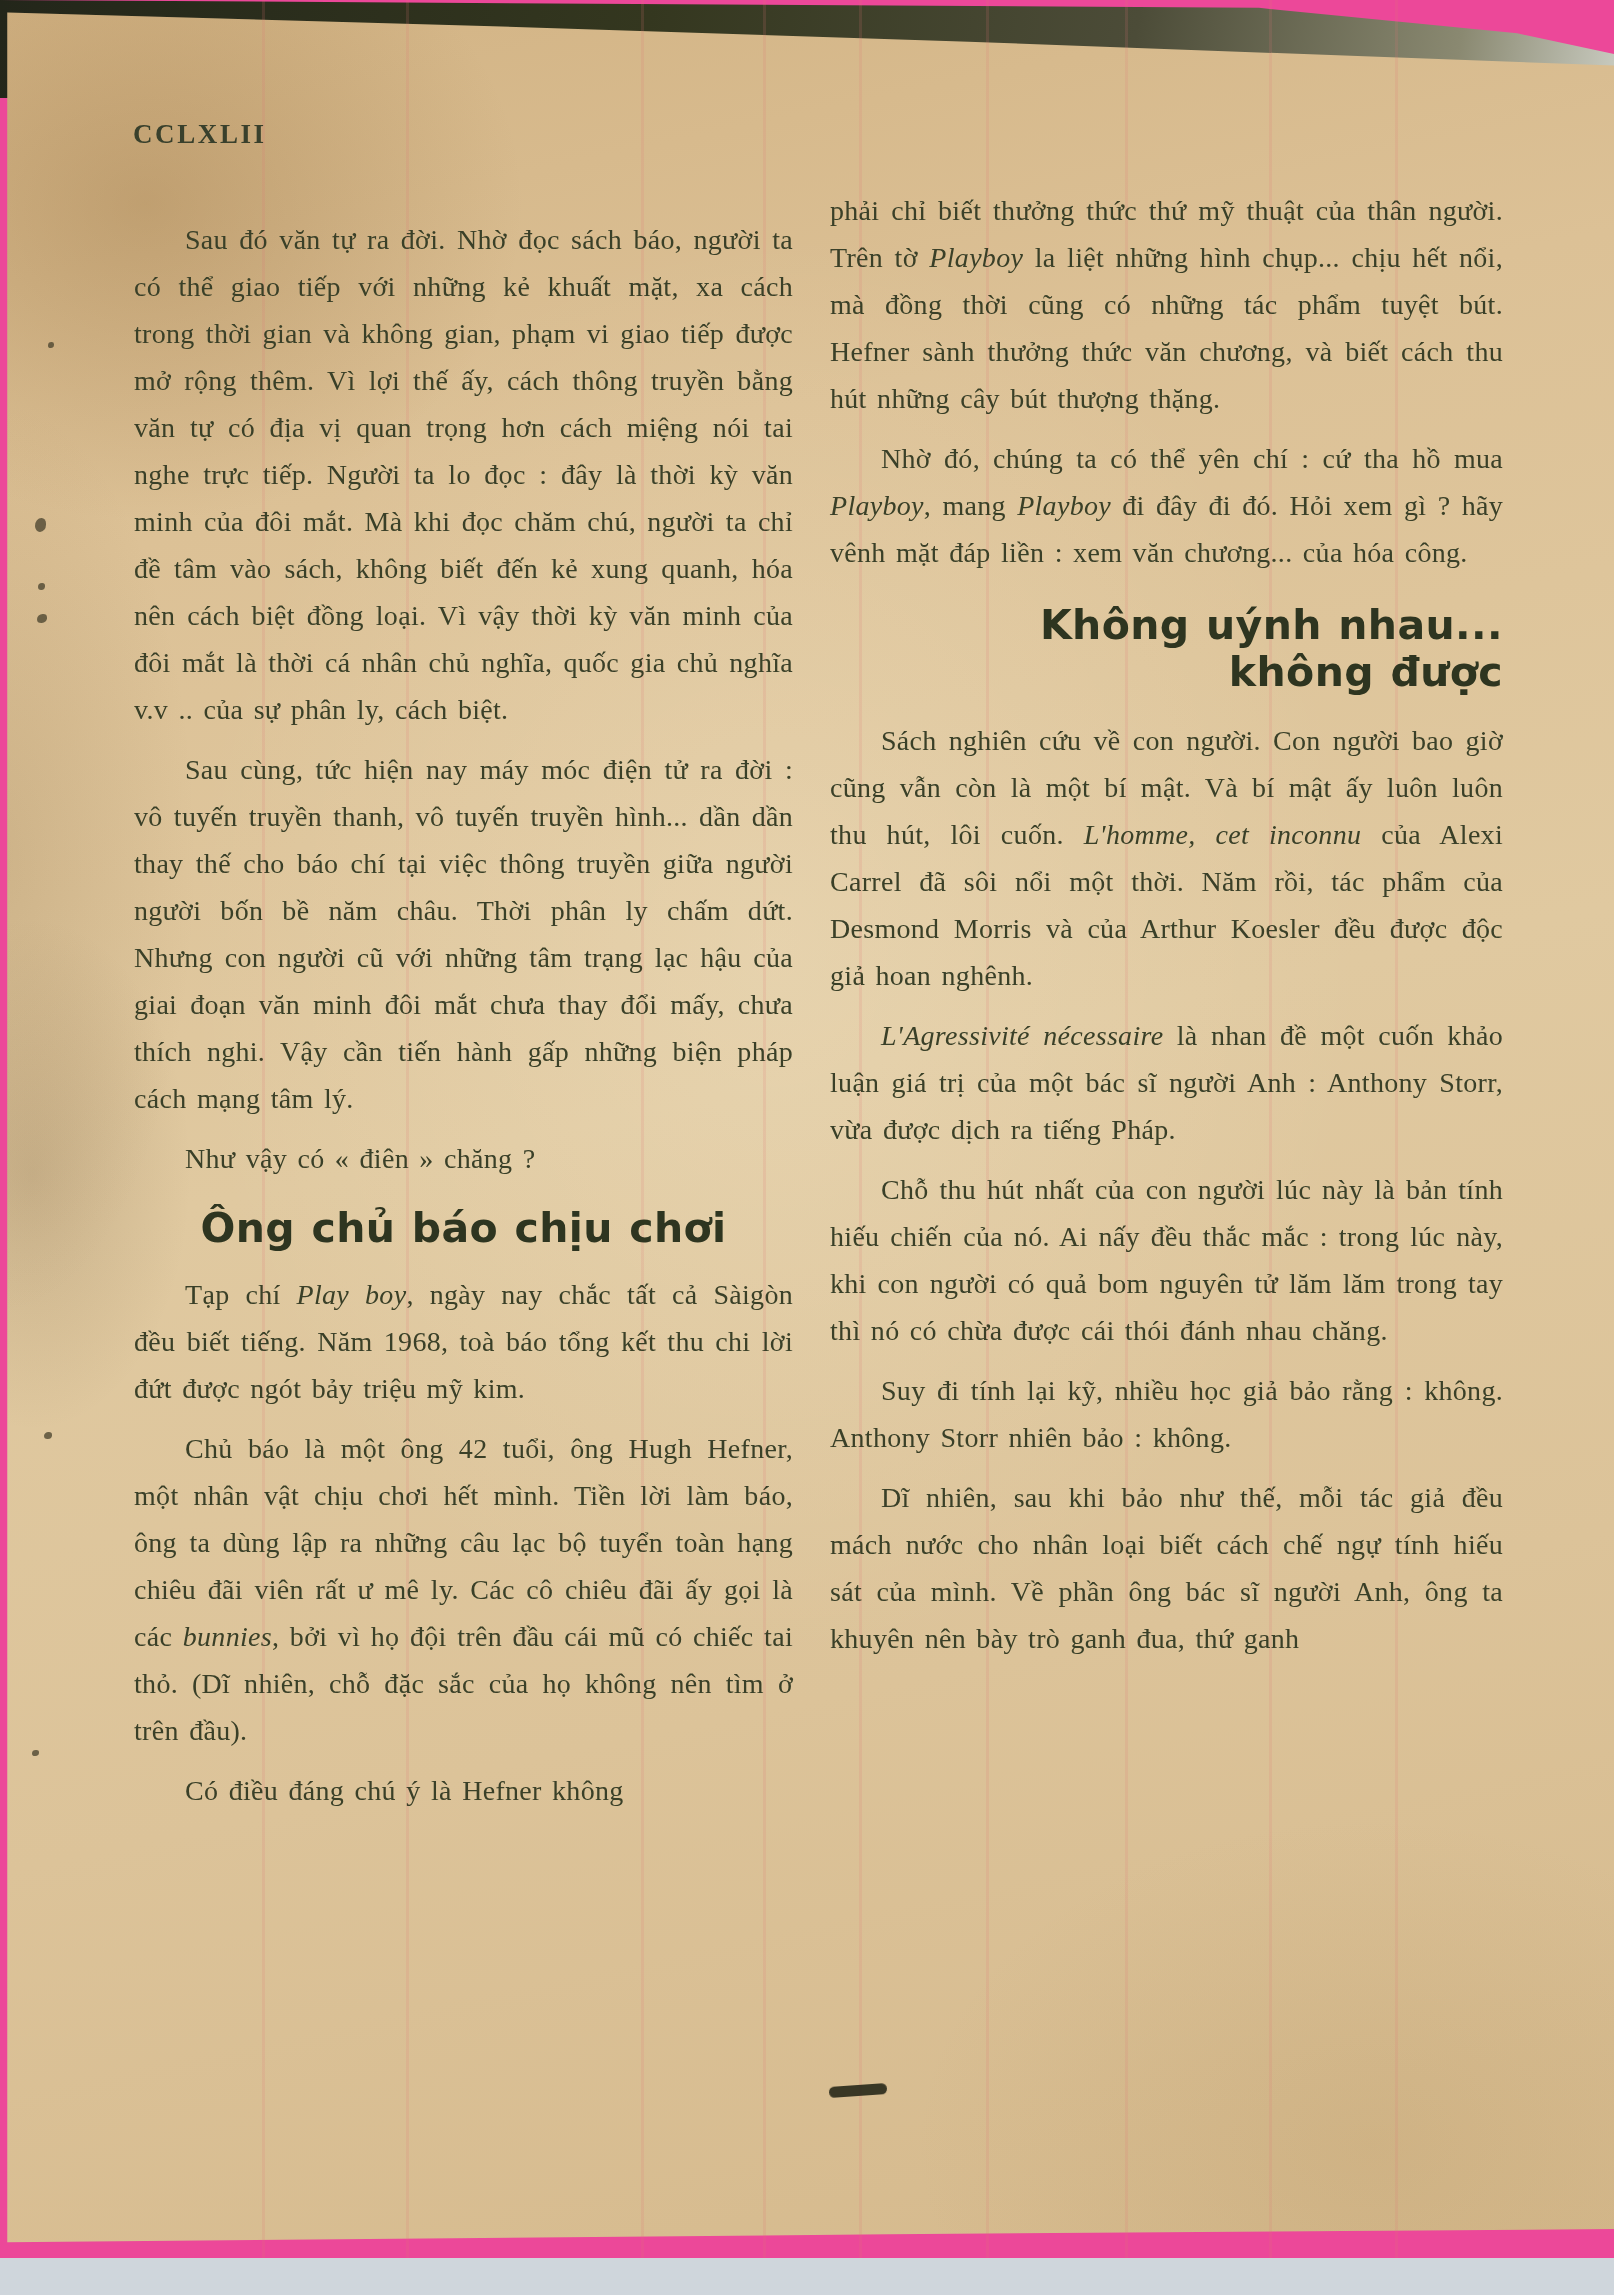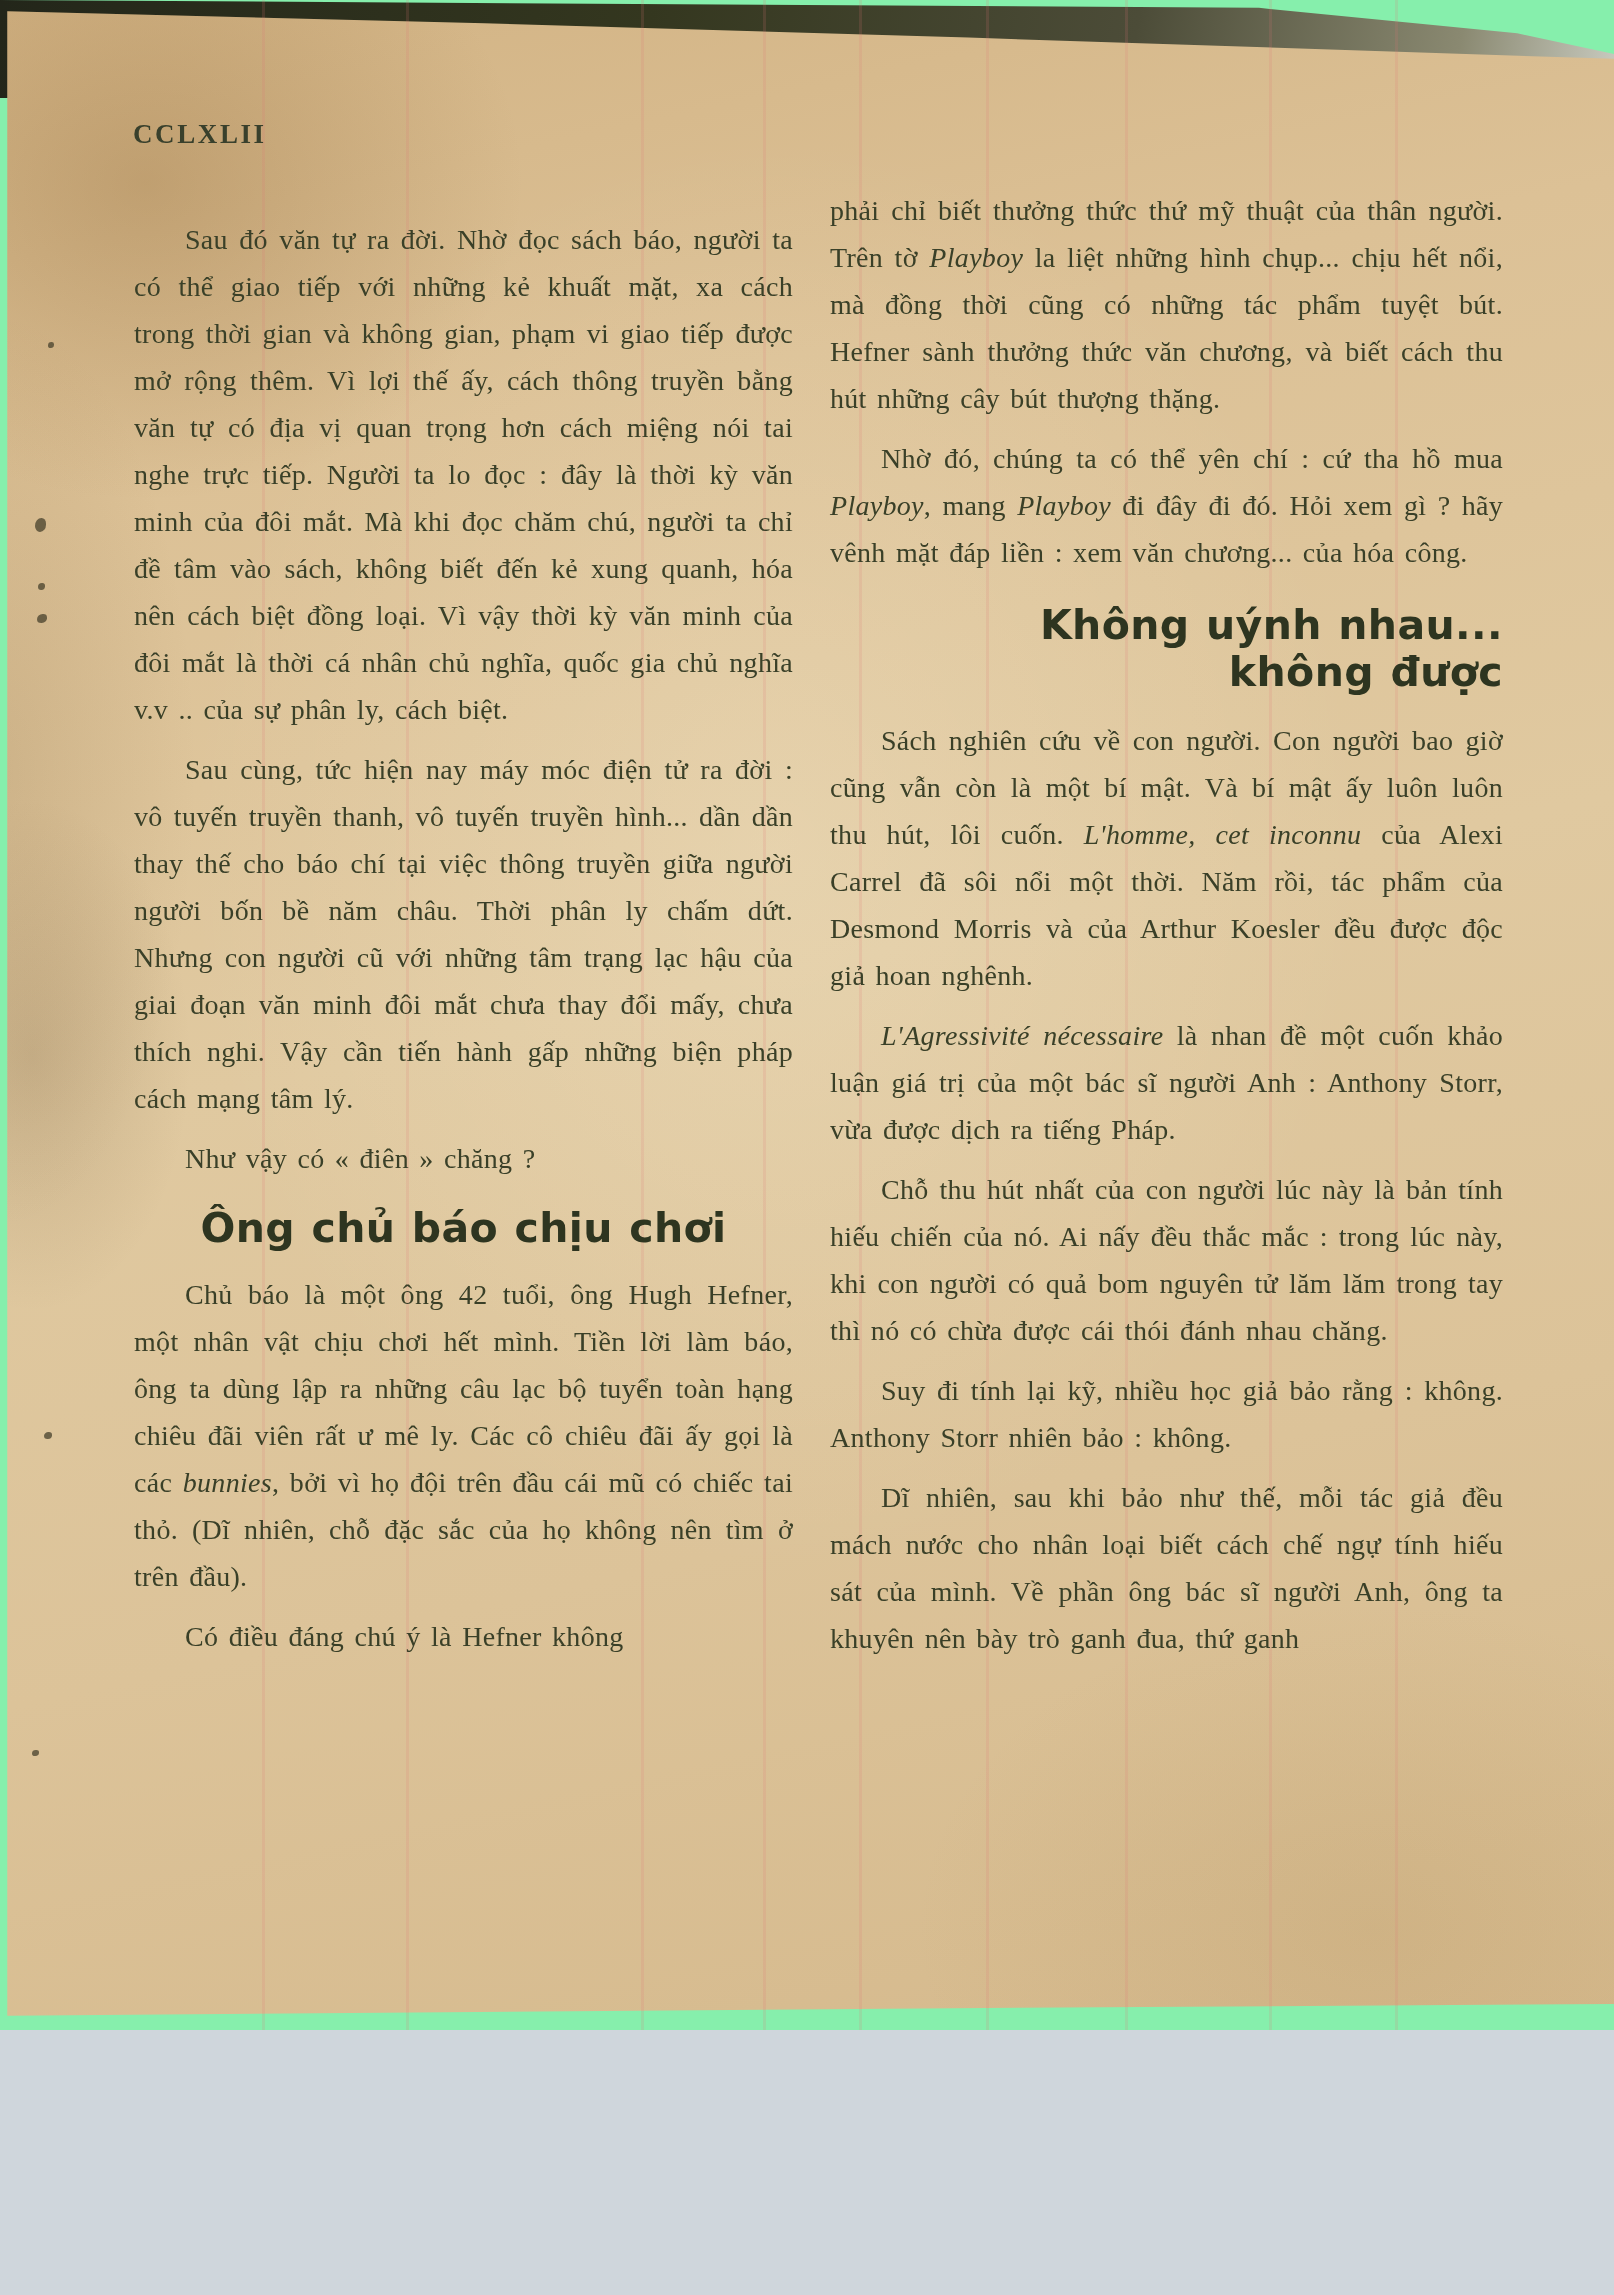--- a/index.html
+++ b/index.html
@@ -1,16 +1,16 @@
 <!DOCTYPE html>
 <html style="font-size:14px"><head>
 <meta charset="utf-8">
 <style>
   html,body{margin:0;padding:0;background:#cfd6dc;}
-  #page{position:relative;width:1614px;height:2030px;background:#86efac;overflow:hidden;
+  #page{position:relative;width:1614px;height:2258px;background:#ec4899;overflow:hidden;
         font-family:"Liberation Serif","DejaVu Serif",serif;}
   
   .scan-band{position:absolute;top:0;left:0;width:100%;height:98px;
     background:linear-gradient(100deg,#23261a 0%,#34371f 40%,#4c4c38 70%,#8a8971 90%,#c9cbc0 100%);
     clip-path:polygon(0 0,78% 8%,94% 34%,100% 55%,100% 100%,0 100%);}
   
   .paper{position:absolute;inset:0;z-index:2;
     clip-path:polygon(0.45% 0.55%,30% 1.15%,60% 1.85%,100% 2.9%,100% 98.72%,55% 98.95%,0.45% 99.3%);
     background:
       radial-gradient(ellipse 541px 454px at 9% 9%, rgba(140,100,50,0.30), transparent 70%),
@@ -51,20 +51,21 @@
 
   <div class="hdr" id="hdr-left">CCLXLII</div>
 
   <div class="col" id="col-left">
       <p class="para indent"><span>Sau đó văn tự ra đời. Nhờ đọc sách báo, người ta có thể giao tiếp với những kẻ khuất mặt, xa cách trong thời gian và không gian, phạm vi giao tiếp được mở rộng thêm. Vì lợi thế ấy, cách thông truyền bằng văn tự có địa vị quan trọng hơn cách miệng nói tai nghe trực tiếp. Người ta lo đọc : đây là thời kỳ văn minh của đôi mắt. Mà khi đọc chăm chú, người ta chỉ đề tâm vào sách, không biết đến kẻ xung quanh, hóa nên cách biệt đồng loại. Vì vậy thời kỳ văn minh của đôi mắt là thời cá nhân chủ nghĩa, quốc gia chủ nghĩa v.v .. của sự phân ly, cách biệt.</span></p>
       <p class="para indent"><span>Sau cùng, tức hiện nay máy móc điện tử ra đời : vô tuyến truyền thanh, vô tuyến truyền hình... dần dần thay thế cho báo chí tại việc thông truyền giữa người người bốn bề năm châu. Thời phân ly chấm dứt. Nhưng con người cũ với những tâm trạng lạc hậu của giai đoạn văn minh đôi mắt chưa thay đổi mấy, chưa thích nghi. Vậy cần tiến hành gấp những biện pháp cách mạng tâm lý.</span></p>
       <p class="para indent"><span>Như vậy có « điên » chăng ?</span></p>
       <div class="col-heading">
         <div>Ông chủ báo chịu chơi</div>
       </div>
+      <p class="para indent"><span>Tạp chí </span><span class="it">Play boy</span><span>, ngày nay chắc tất cả Sàigòn đều biết tiếng. Năm 1968, toà báo tổng kết thu chi lời đứt được ngót bảy triệu mỹ kim.</span></p>
       <p class="para indent"><span>Chủ báo là một ông 42 tuổi, ông Hugh Hefner, một nhân vật chịu chơi hết mình. Tiền lời làm báo, ông ta dùng lập ra những câu lạc bộ tuyển toàn hạng chiêu đãi viên rất ư mê ly. Các cô chiêu đãi ấy gọi là các </span><span class="it">bunnies</span><span>, bởi vì họ đội trên đầu cái mũ có chiếc tai thỏ. (Dĩ nhiên, chỗ đặc sắc của họ không nên tìm ở trên đầu).</span></p>
       <p class="para indent"><span>Có điều đáng chú ý là Hefner không</span></p>
     </div>
   <div class="col" id="col-right">
       <p class="para"><span>phải chỉ biết thưởng thức thứ mỹ thuật của thân người. Trên tờ </span><span class="it">Playboy</span><span> la liệt những hình chụp... chịu hết nổi, mà đồng thời cũng có những tác phẩm tuyệt bút. Hefner sành thưởng thức văn chương, và biết cách thu hút những cây bút thượng thặng.</span></p>
       <p class="para indent"><span>Nhờ đó, chúng ta có thể yên chí : cứ tha hồ mua </span><span class="it">Playboy</span><span>, mang </span><span class="it">Playboy</span><span> đi đây đi đó. Hỏi xem gì ? hãy vênh mặt đáp liền : xem văn chương... của hóa công.</span></p>
       <div class="col-heading right">
         <div>Không uýnh nhau...</div>
         <div>không được</div>
       </div>

